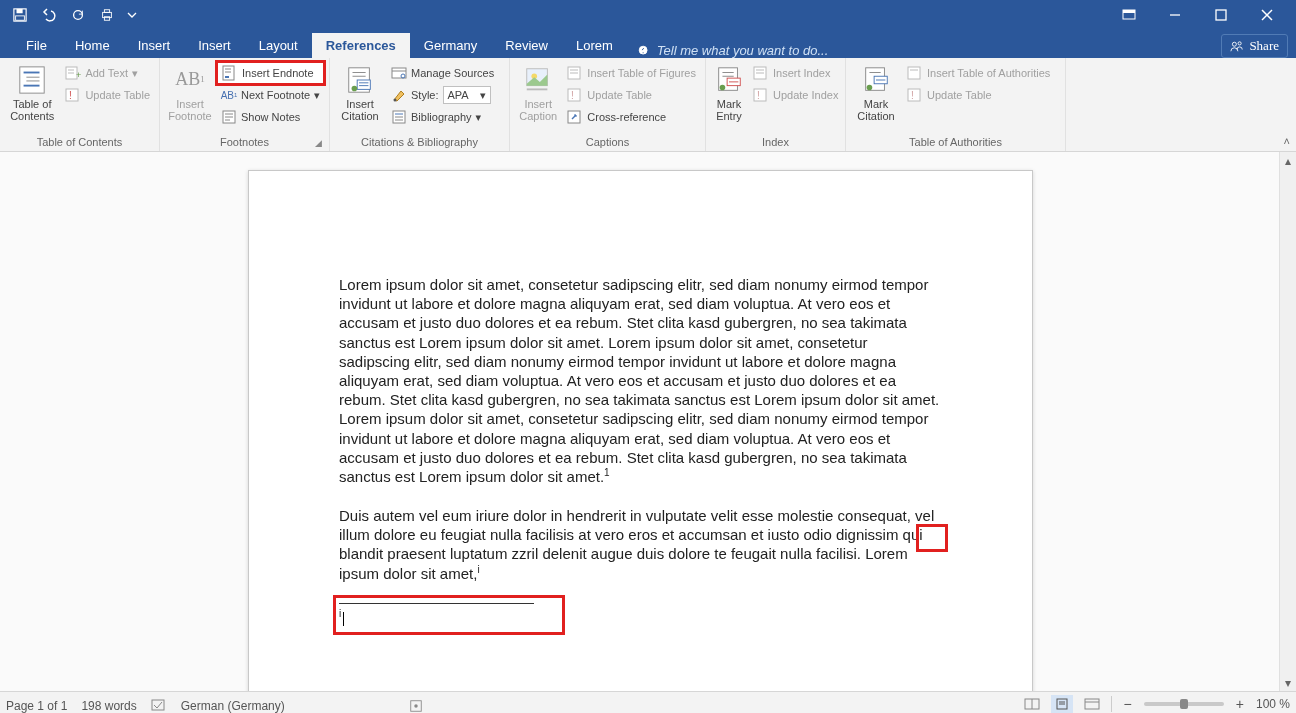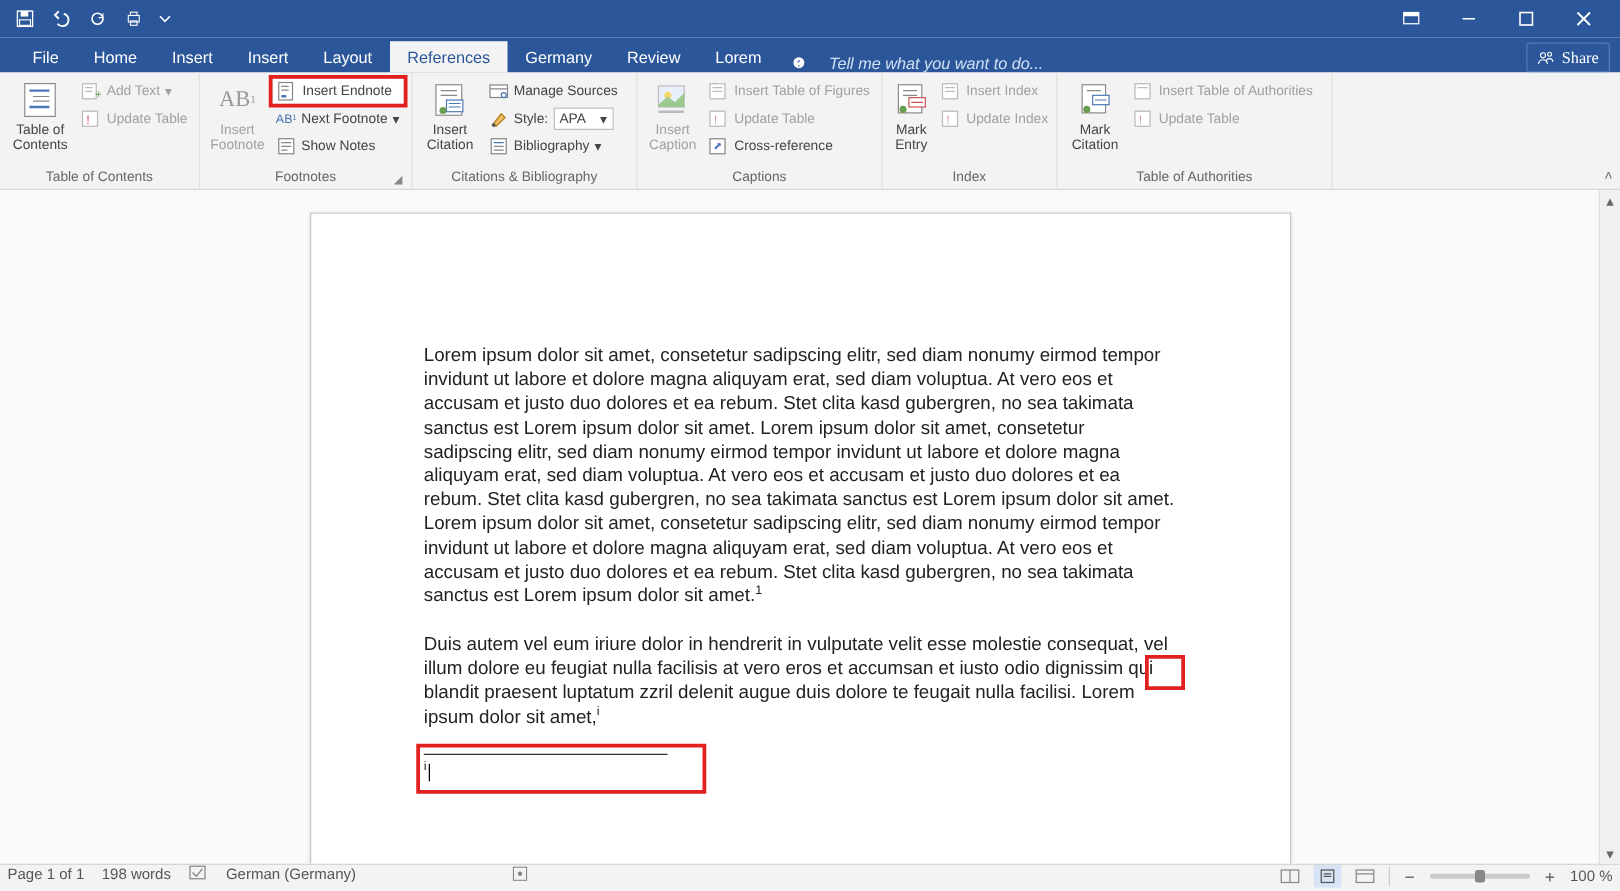--- a/index.html
+++ b/index.html
@@ -39,22 +39,23 @@
     padding-left: 12px;
     font-size:13px;
   }
   .tab-row .tab {
     padding: 5px 14px;
     cursor:pointer;
   }
   .tab-row .tab.active {
     background:#f3f3f3;
     color:#2b579a;
-  }
-  .tell-me { color:#cfe0f4; margin-left:10px; display:flex; align-items:center; gap:16px; font-style:italic;}
+    font-weight:bold;
+  }
+  .tell-me { color:#cfe0f4; margin-left:10px; display:flex; align-items:center; gap:6px; font-style:italic;}
   .share-area { margin-left:auto; display:flex; align-items:center; gap:10px; margin-right:8px;font-family:Liberation Serif, serif; }
   .share-btn { background:#2b579a; border:1px solid #517bb5; padding:3px 8px; border-radius:3px; display:flex; gap:5px; align-items:center;}
 
   
   .ribbon {
     background:#f3f3f3;
     border-bottom:1px solid #d6d6d6;
     height: 94px;
     display:flex;
     font-size:11px;
@@ -117,21 +118,21 @@
   .cursor-caret { display:inline-block; width:1px; height:14px; background:#000; vertical-align:middle; margin-left:2px;}
   .red-box-inline {
     position:absolute;
     border:3px solid #e1201f;
   }
 
   
   .status-bar {
     position:absolute; left:0; right:0; bottom:0; height:22px;
     background:#f3f3f3; border-top:1px solid #d6d6d6;
-    display:flex; align-items:flex-start; font-size:12px; color:#555;
+    display:flex; align-items:flex-end; font-size:12px; color:#555;
     padding:0 6px; gap:14px;
   }
   .status-right { margin-left:auto; display:flex; align-items:center; gap:8px;}
   .view-btn { width:22px; height:18px; display:flex; align-items:center; justify-content:center;}
   .view-btn.active { background:#d6e4f5; }
   .zoom-slider { width:80px; height:4px; background:#c9c9c9; position:relative; border-radius:2px;}
   .zoom-thumb { position:absolute; left:50%; top:-3px; width:8px; height:10px; background:#888; border-radius:2px; transform:translateX(-50%);}
 
   svg { display:block; }
 </style>

